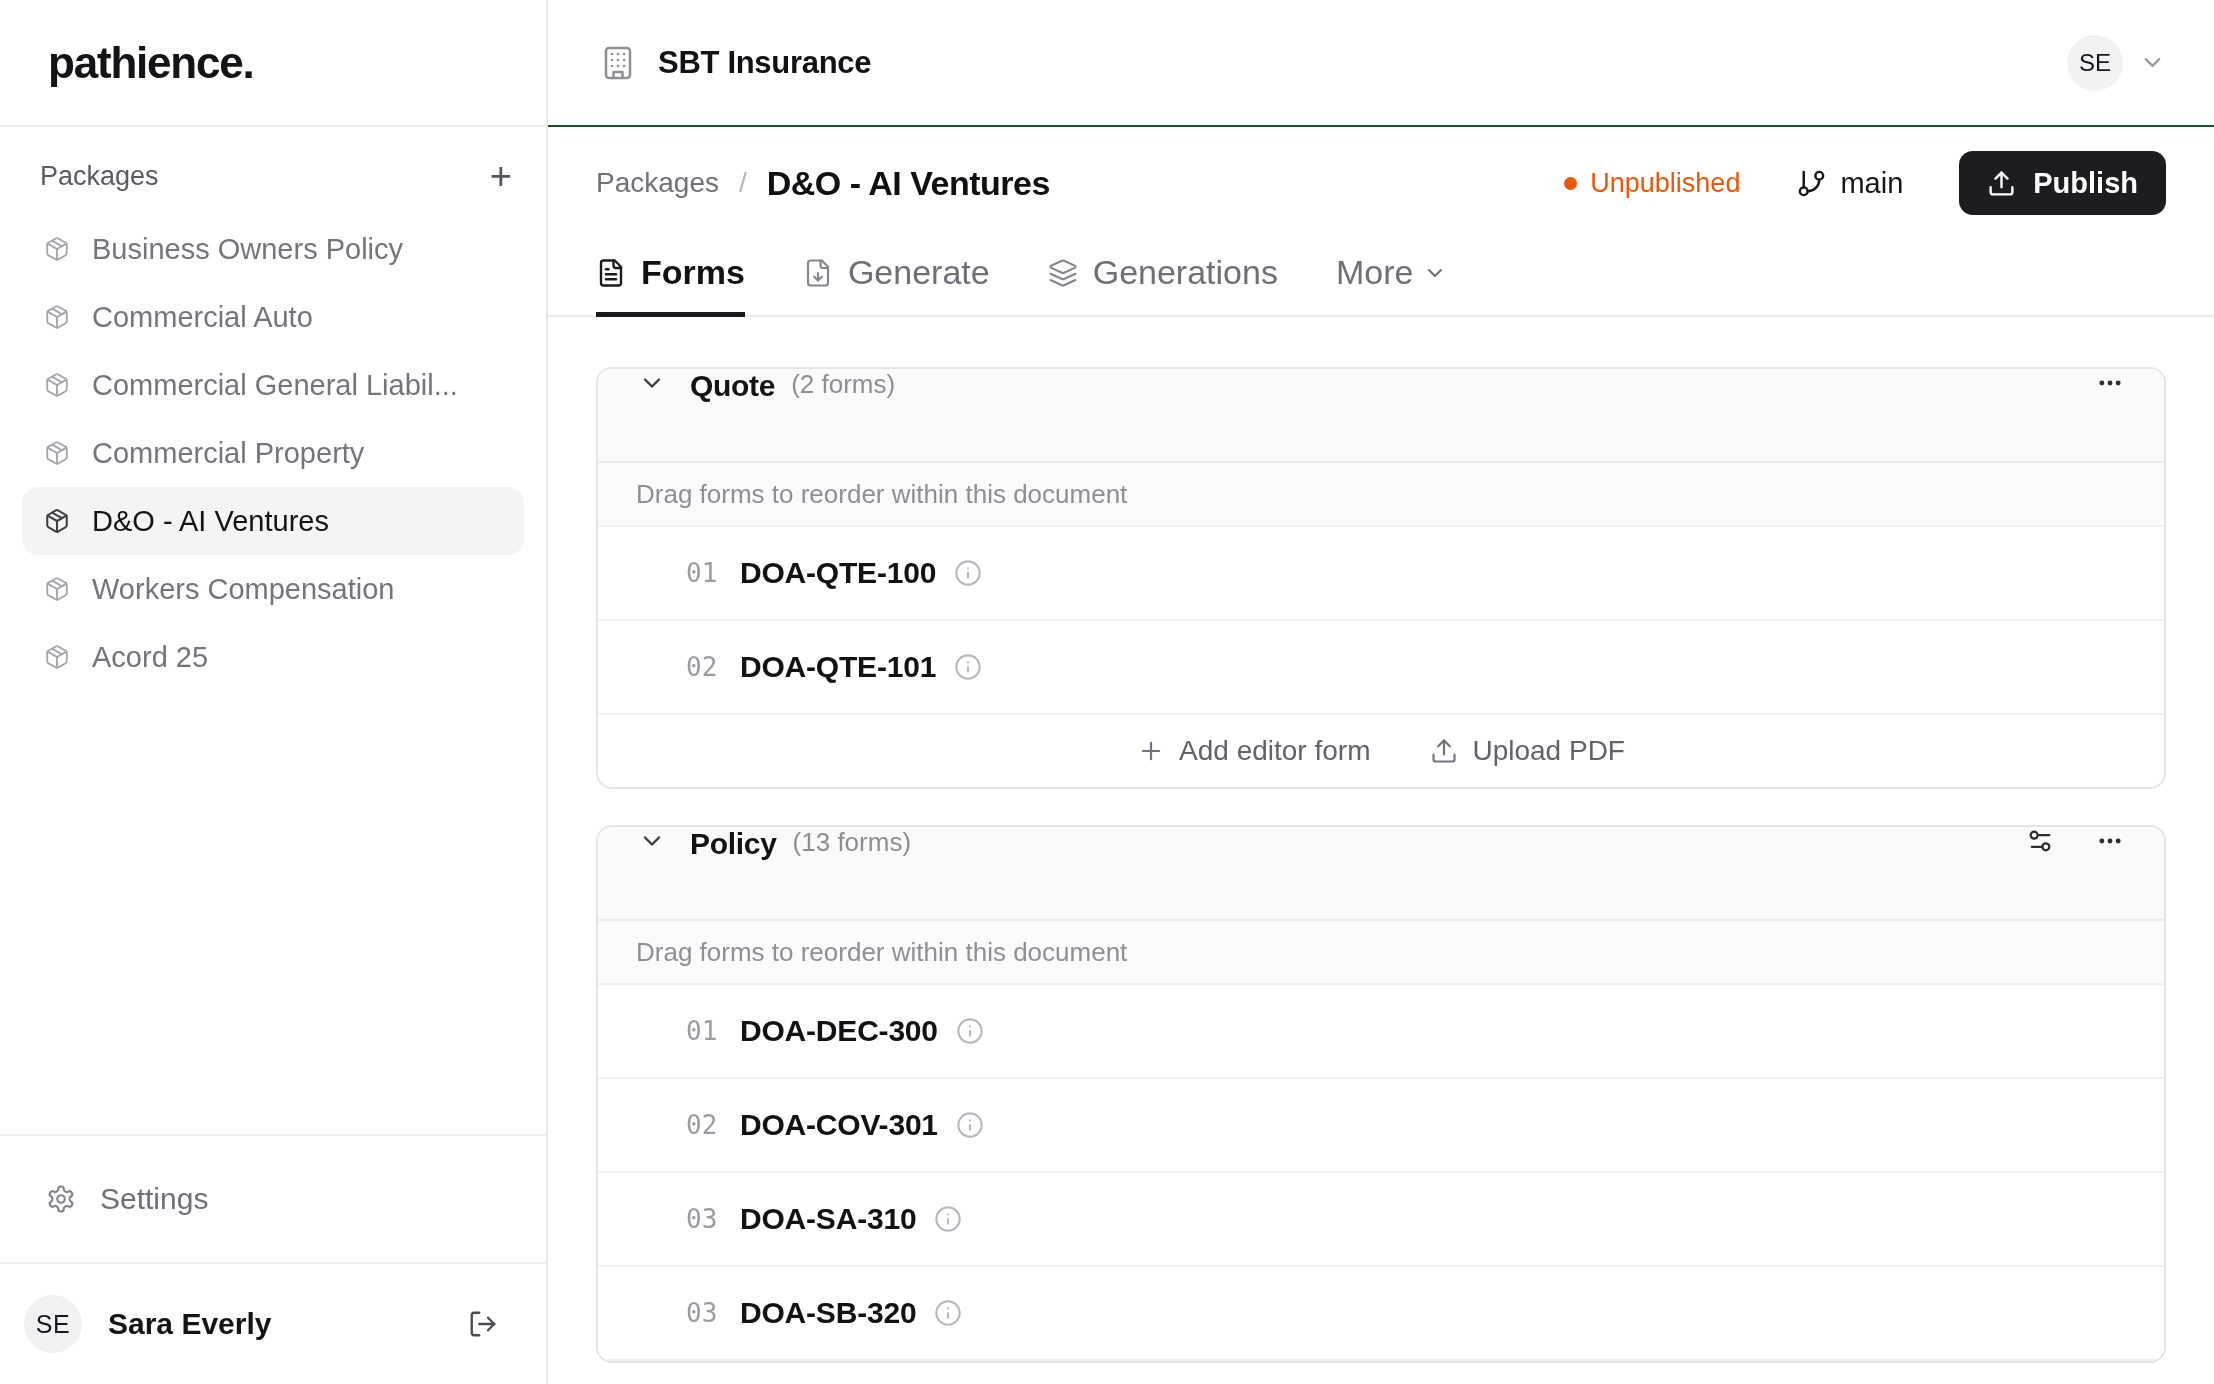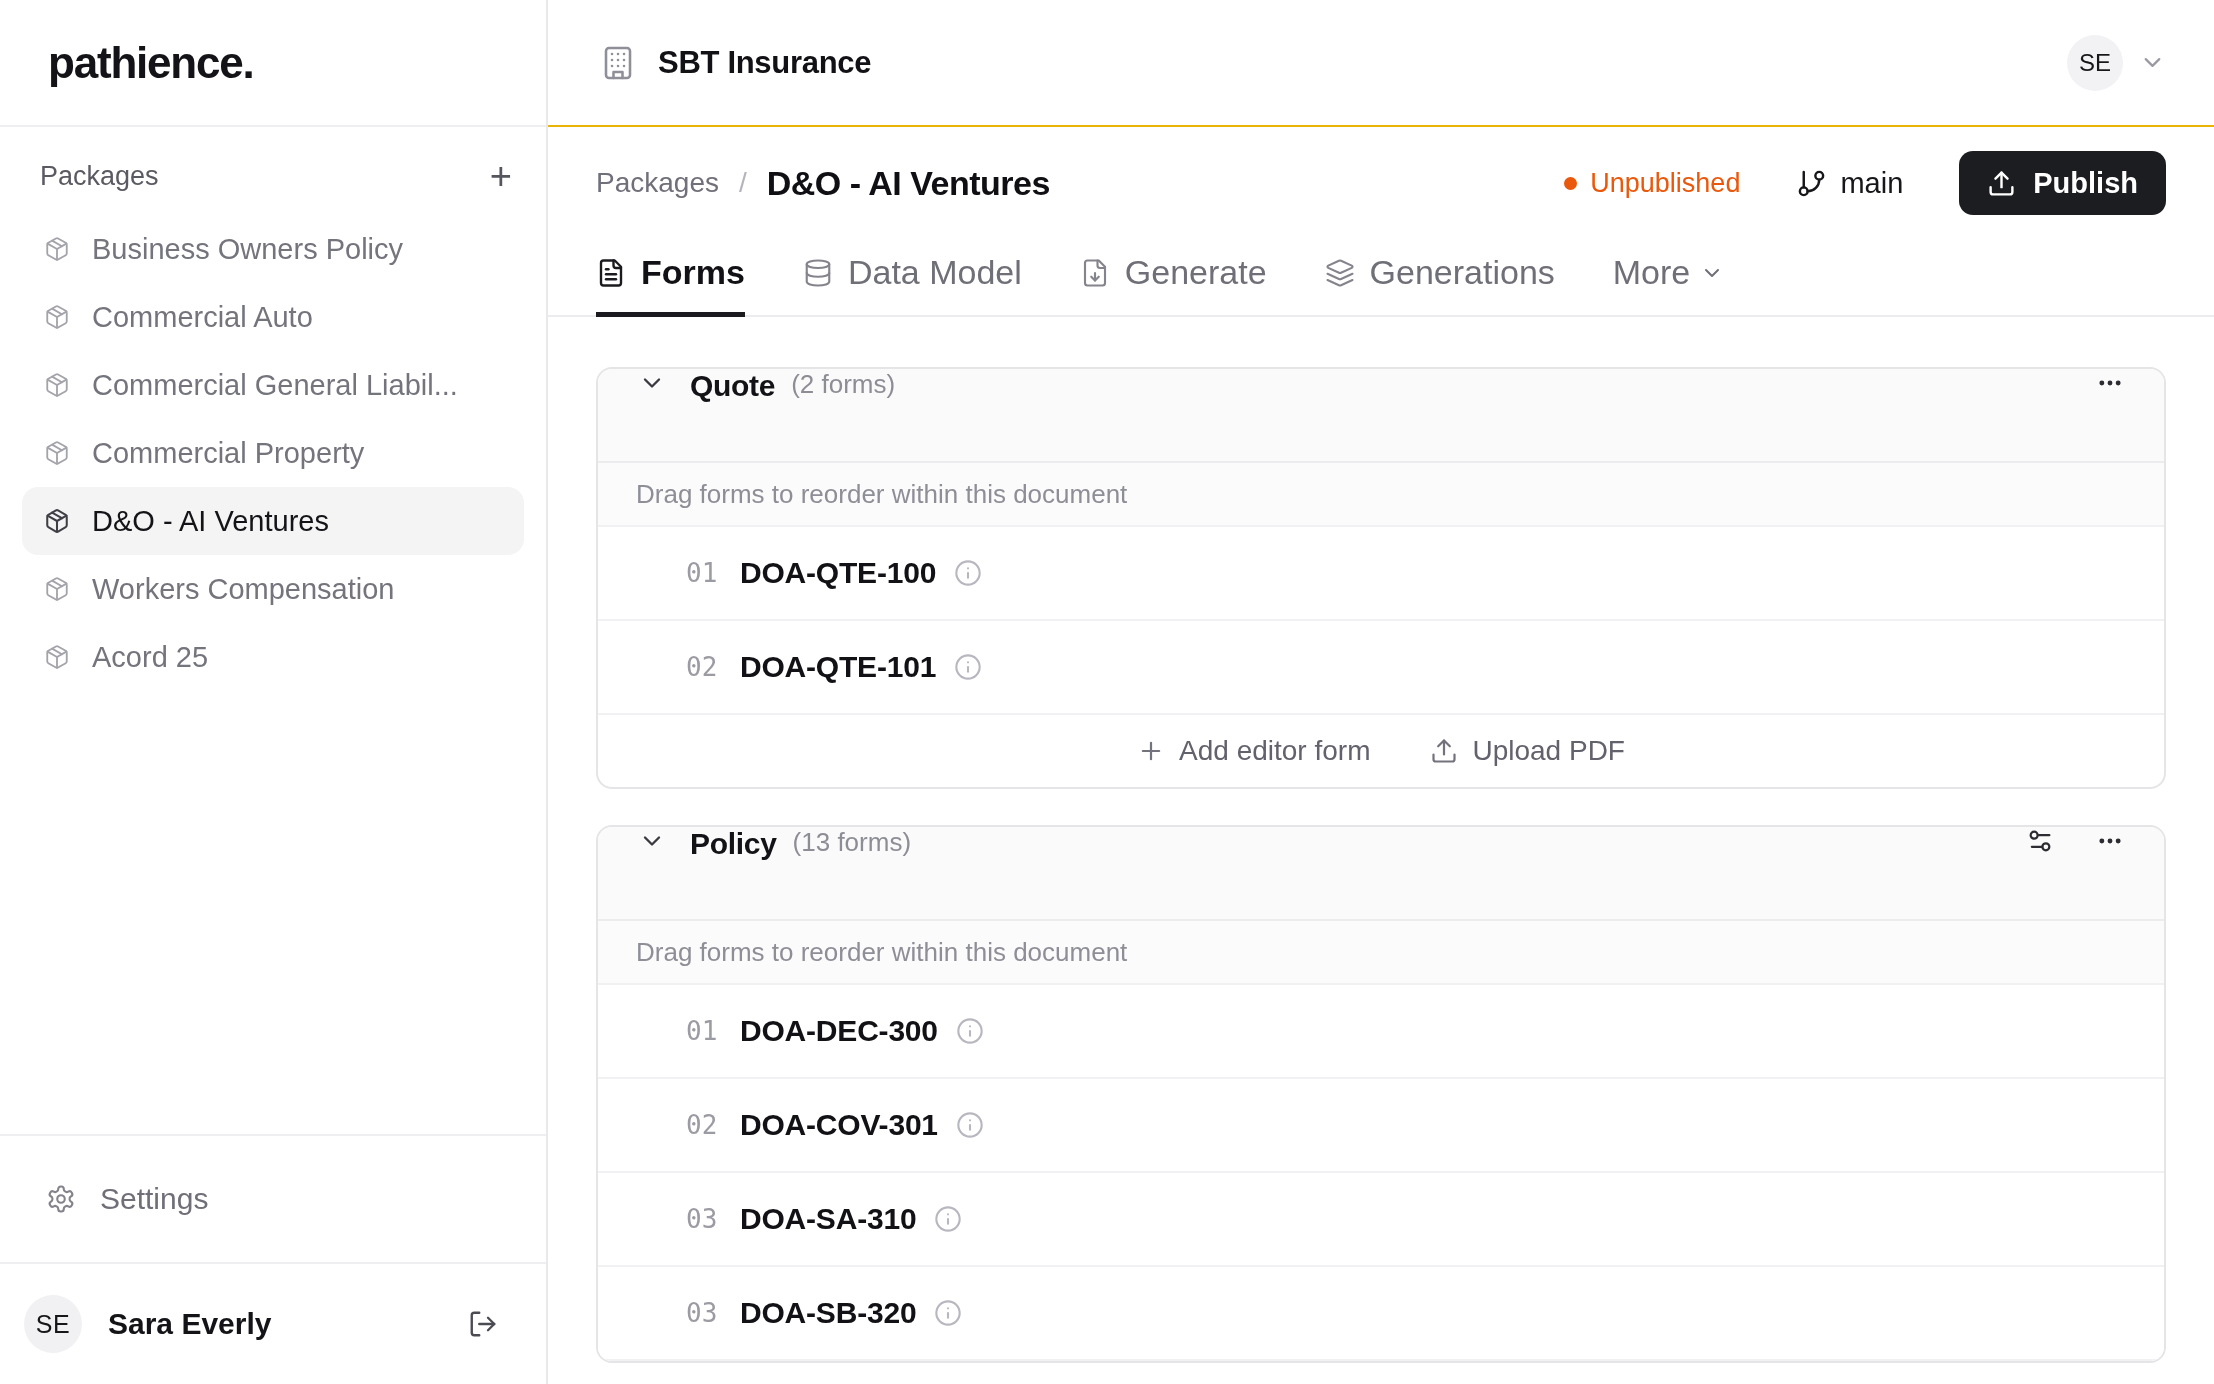--- a/index.html
+++ b/index.html
@@ -29,21 +29,21 @@
 
   .side-bottom { margin-top: auto; }
   .settings-row { border-top: 2px solid #efeff1; height: 128px; display: flex; align-items: center; gap: 24px; padding: 0 24px 0 46px; color: #6f6f78; font-size: 30px; cursor: pointer; }
   .user-row { border-top: 2px solid #efeff1; height: 122px; display: flex; align-items: center; gap: 26px; padding: 0 48px 0 24px; }
   .avatar { width: 58px; height: 58px; border-radius: 50%; background: #f1f1f3; display: flex; align-items: center; justify-content: center; font-size: 25px; color: #17171b; letter-spacing: 0.5px; }
   .user-name { font-size: 30px; font-weight: 600; color: #141418; }
   .logout { margin-left: auto; color: #4b4b53; cursor: pointer; }
 
   
   .main { flex: 1; display: flex; flex-direction: column; height: 100%; overflow: hidden; }
-  .topbar { height: 127px; min-height: 127px; border-bottom: 2px solid #eab308; display: flex; align-items: center; padding: 0 48px 0 52px; }
+  .topbar { height: 127px; min-height: 127px; border-bottom: 2px solid #14532d; display: flex; align-items: center; padding: 0 48px 0 52px; }
   .org-icon { color: #8f8f98; }
   .org-name { margin-left: 22px; font-size: 31px; font-weight: 600; letter-spacing: -0.3px; color: #121216; }
   .top-right { margin-left: auto; display: flex; align-items: center; cursor: pointer; }
   .avatar-sm { width: 56px; height: 56px; border-radius: 50%; background: #f2f2f4; display: flex; align-items: center; justify-content: center; font-size: 24px; color: #17171b; }
   .chev { color: #9a9aa2; margin-left: 16px; }
 
   .crumb-row { height: 112px; min-height: 112px; display: flex; align-items: center; padding: 0 48px; }
   .crumb-parent { color: #70707a; font-size: 28px; cursor: pointer; }
   .crumb-sep { color: #b4b4bc; font-size: 28px; margin: 0 20px; }
   .crumb-current { color: #101014; font-size: 34px; font-weight: 700; letter-spacing: -0.5px; }
@@ -267,30 +267,20 @@
             <path d="M16 13H8"></path>
             <path d="M16 17H8"></path>
             <path d="M10 9H8"></path>
           </svg>
         </span>
       <span>Forms</span>
     </div>
     <div class="tab">
       <span class="t-icon">
           <svg width="30" height="30" viewBox="0 0 24 24" fill="none" stroke="currentColor" stroke-width="1.7" stroke-linecap="round" stroke-linejoin="round">
-            <ellipse cx="12" cy="5" rx="9" ry="3"></ellipse>
-            <path d="M3 5V19a9 3 0 0 0 18 0V5"></path>
-            <path d="M3 12a9 3 0 0 0 18 0"></path>
-          </svg>
-        </span>
-      <span>Data Model</span>
-    </div>
-    <div class="tab">
-      <span class="t-icon">
-          <svg width="30" height="30" viewBox="0 0 24 24" fill="none" stroke="currentColor" stroke-width="1.7" stroke-linecap="round" stroke-linejoin="round">
             <path d="M15 2H6a2 2 0 0 0-2 2v16a2 2 0 0 0 2 2h12a2 2 0 0 0 2-2V7Z"></path>
             <path d="M14 2v4a2 2 0 0 0 2 2h4"></path>
             <path d="M12 18v-6"></path>
             <path d="m9 15 3 3 3-3"></path>
           </svg>
         </span>
       <span>Generate</span>
     </div>
     <div class="tab">
       <span class="t-icon">

